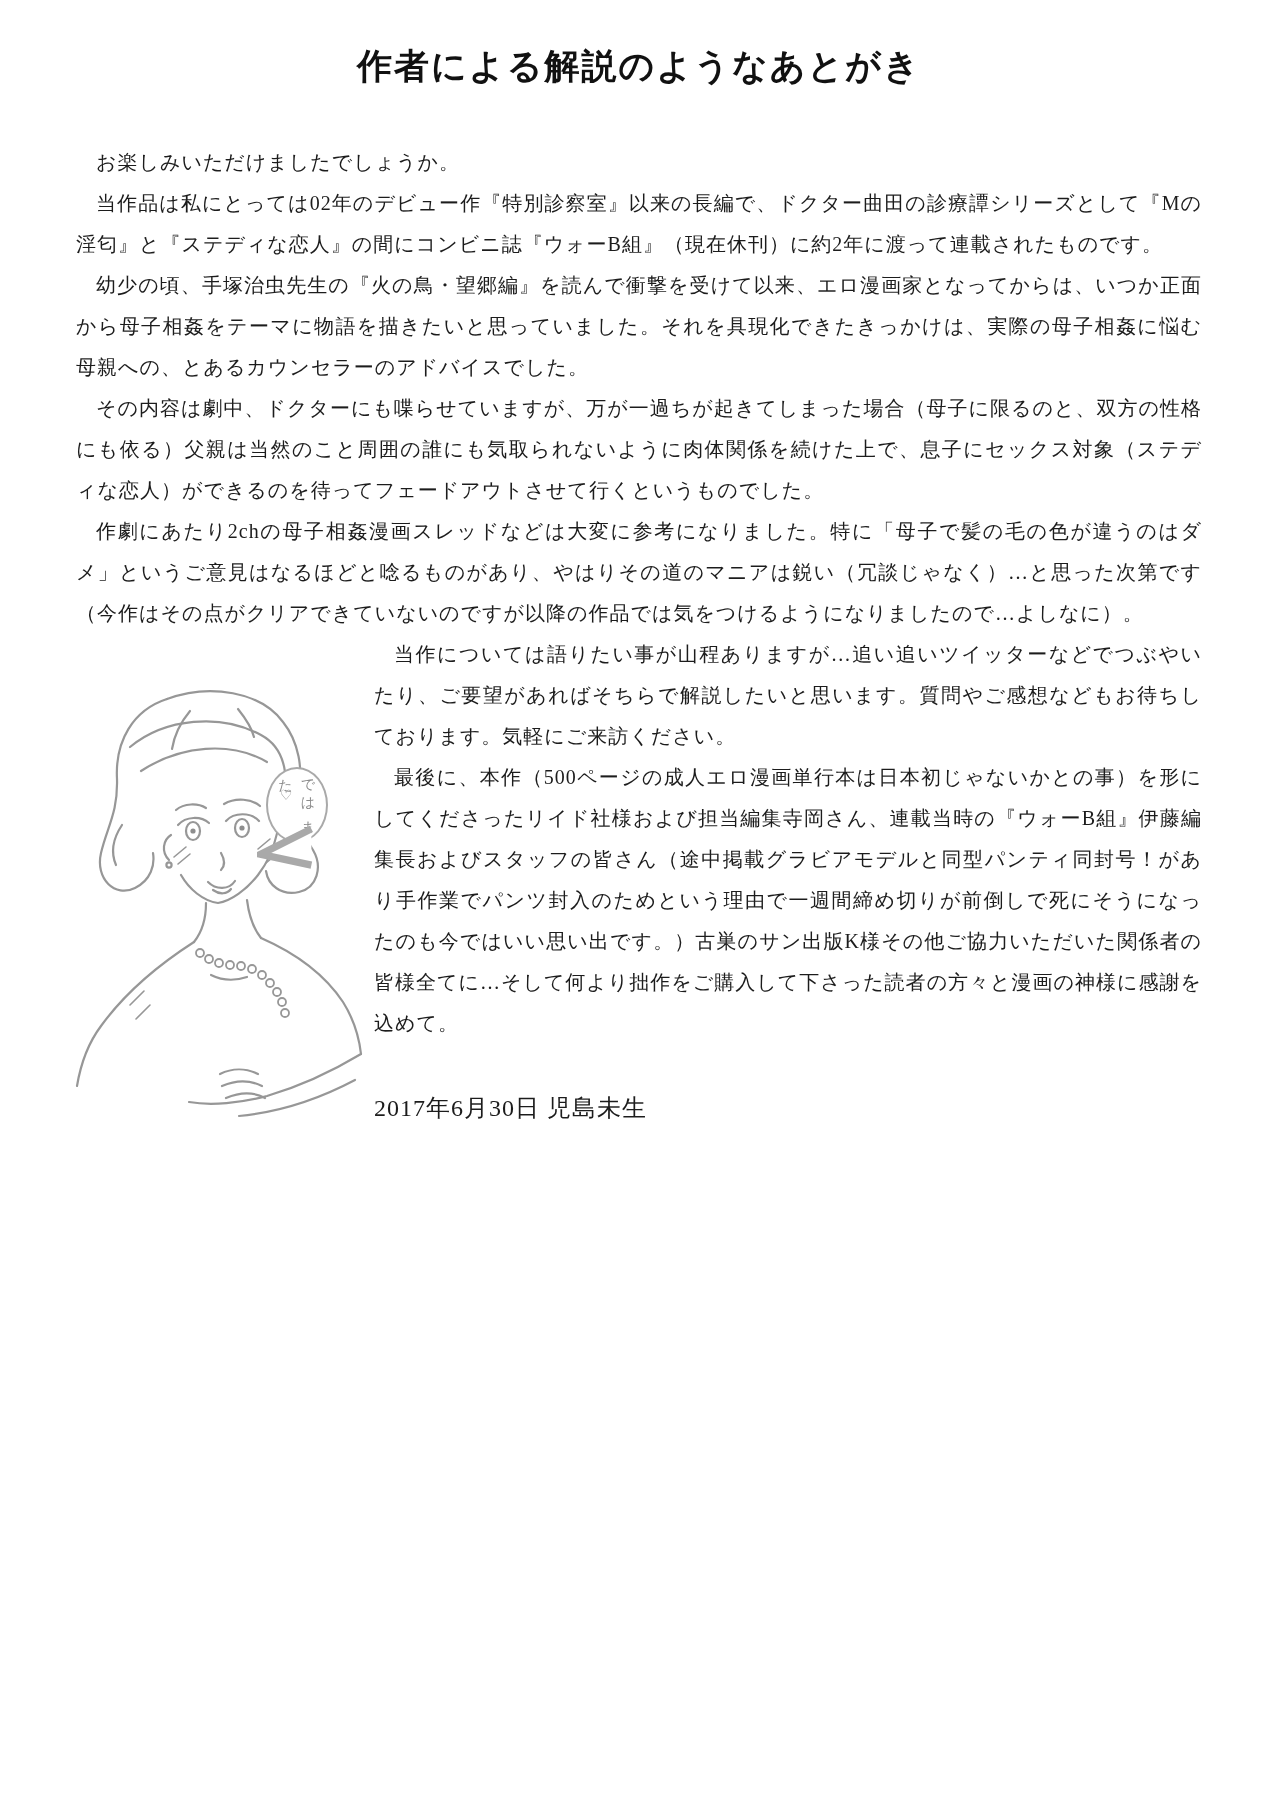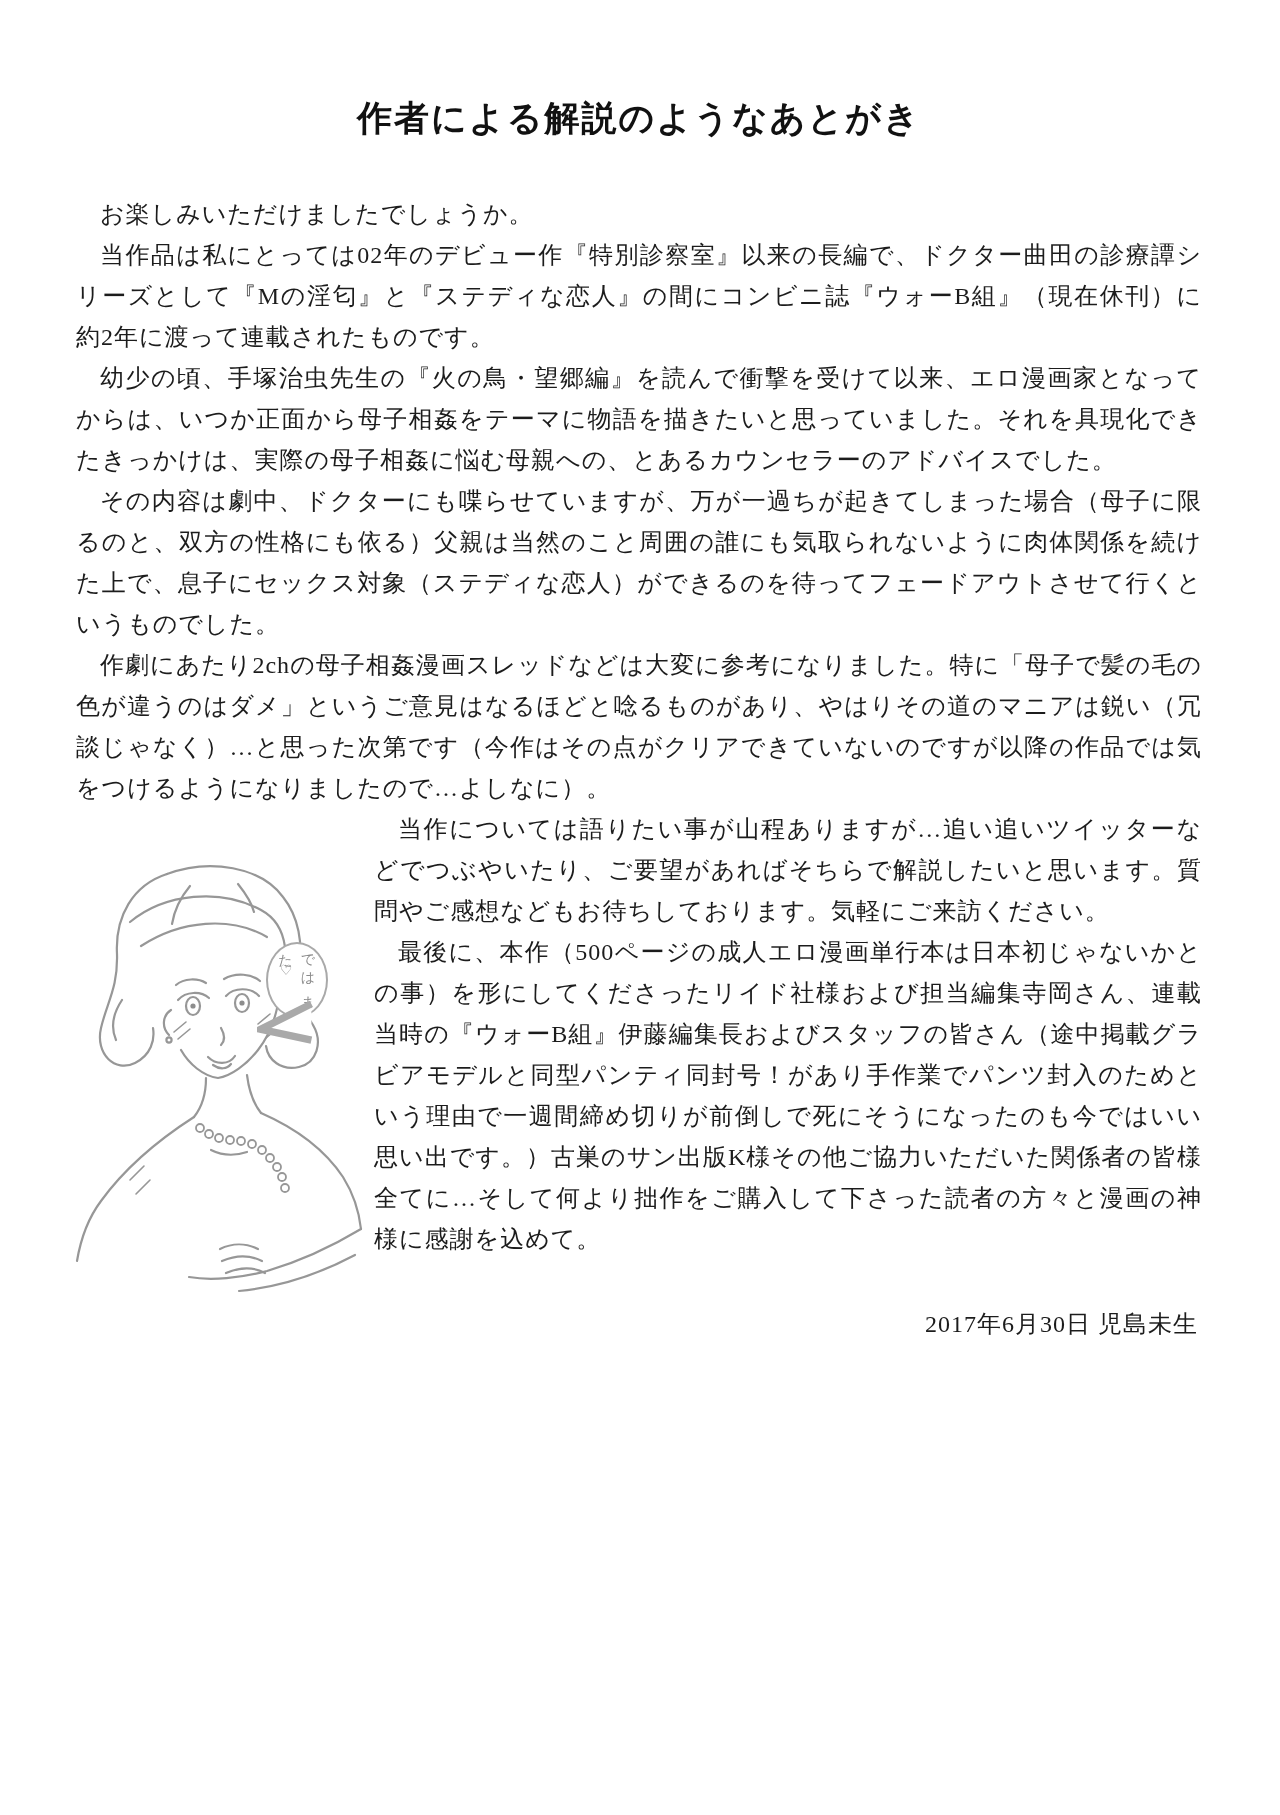--- a/index.html
+++ b/index.html
@@ -6,33 +6,33 @@
   .page {
     position: relative;
     width: 1280px;
     height: 1815px;
     margin: 0 auto;
     background: #ffffff;
     color: #1c1c1c;
     font-family: "Liberation Serif", "DejaVu Serif", serif;
     overflow: hidden;
     box-sizing: border-box;
-    padding: 95px 78px 0 76px;
+    padding: 43px 78px 0 76px;
   }
   .title {
     text-align: center;
     font-size: 35px;
     font-weight: 700;
     letter-spacing: 2px;
     margin: 0 0 52px 0;
     color: #111111;
   }
   .body-text p {
     margin: 0;
-    font-size: 24px;
+    font-size: 20px;
     line-height: 41px;
     letter-spacing: 1px;
     text-indent: 1em;
     text-align: justify;
   }
   
   .sketch-wrap {
     float: left;
     position: relative;
     width: 296px;
@@ -64,21 +64,20 @@
   }
   .bubble-tail {
     position: absolute;
     left: -11px;
     top: 42px;
     width: 16px;
     height: 14px;
   }
   .signature {
     clear: none;
-    text-align: right;
     font-size: 24px;
     letter-spacing: 1px;
     margin: 48px 0 0 0;
     padding-right: 4px;
   }
 </style>
 </head>
 <body>
 
 <div class="page">

